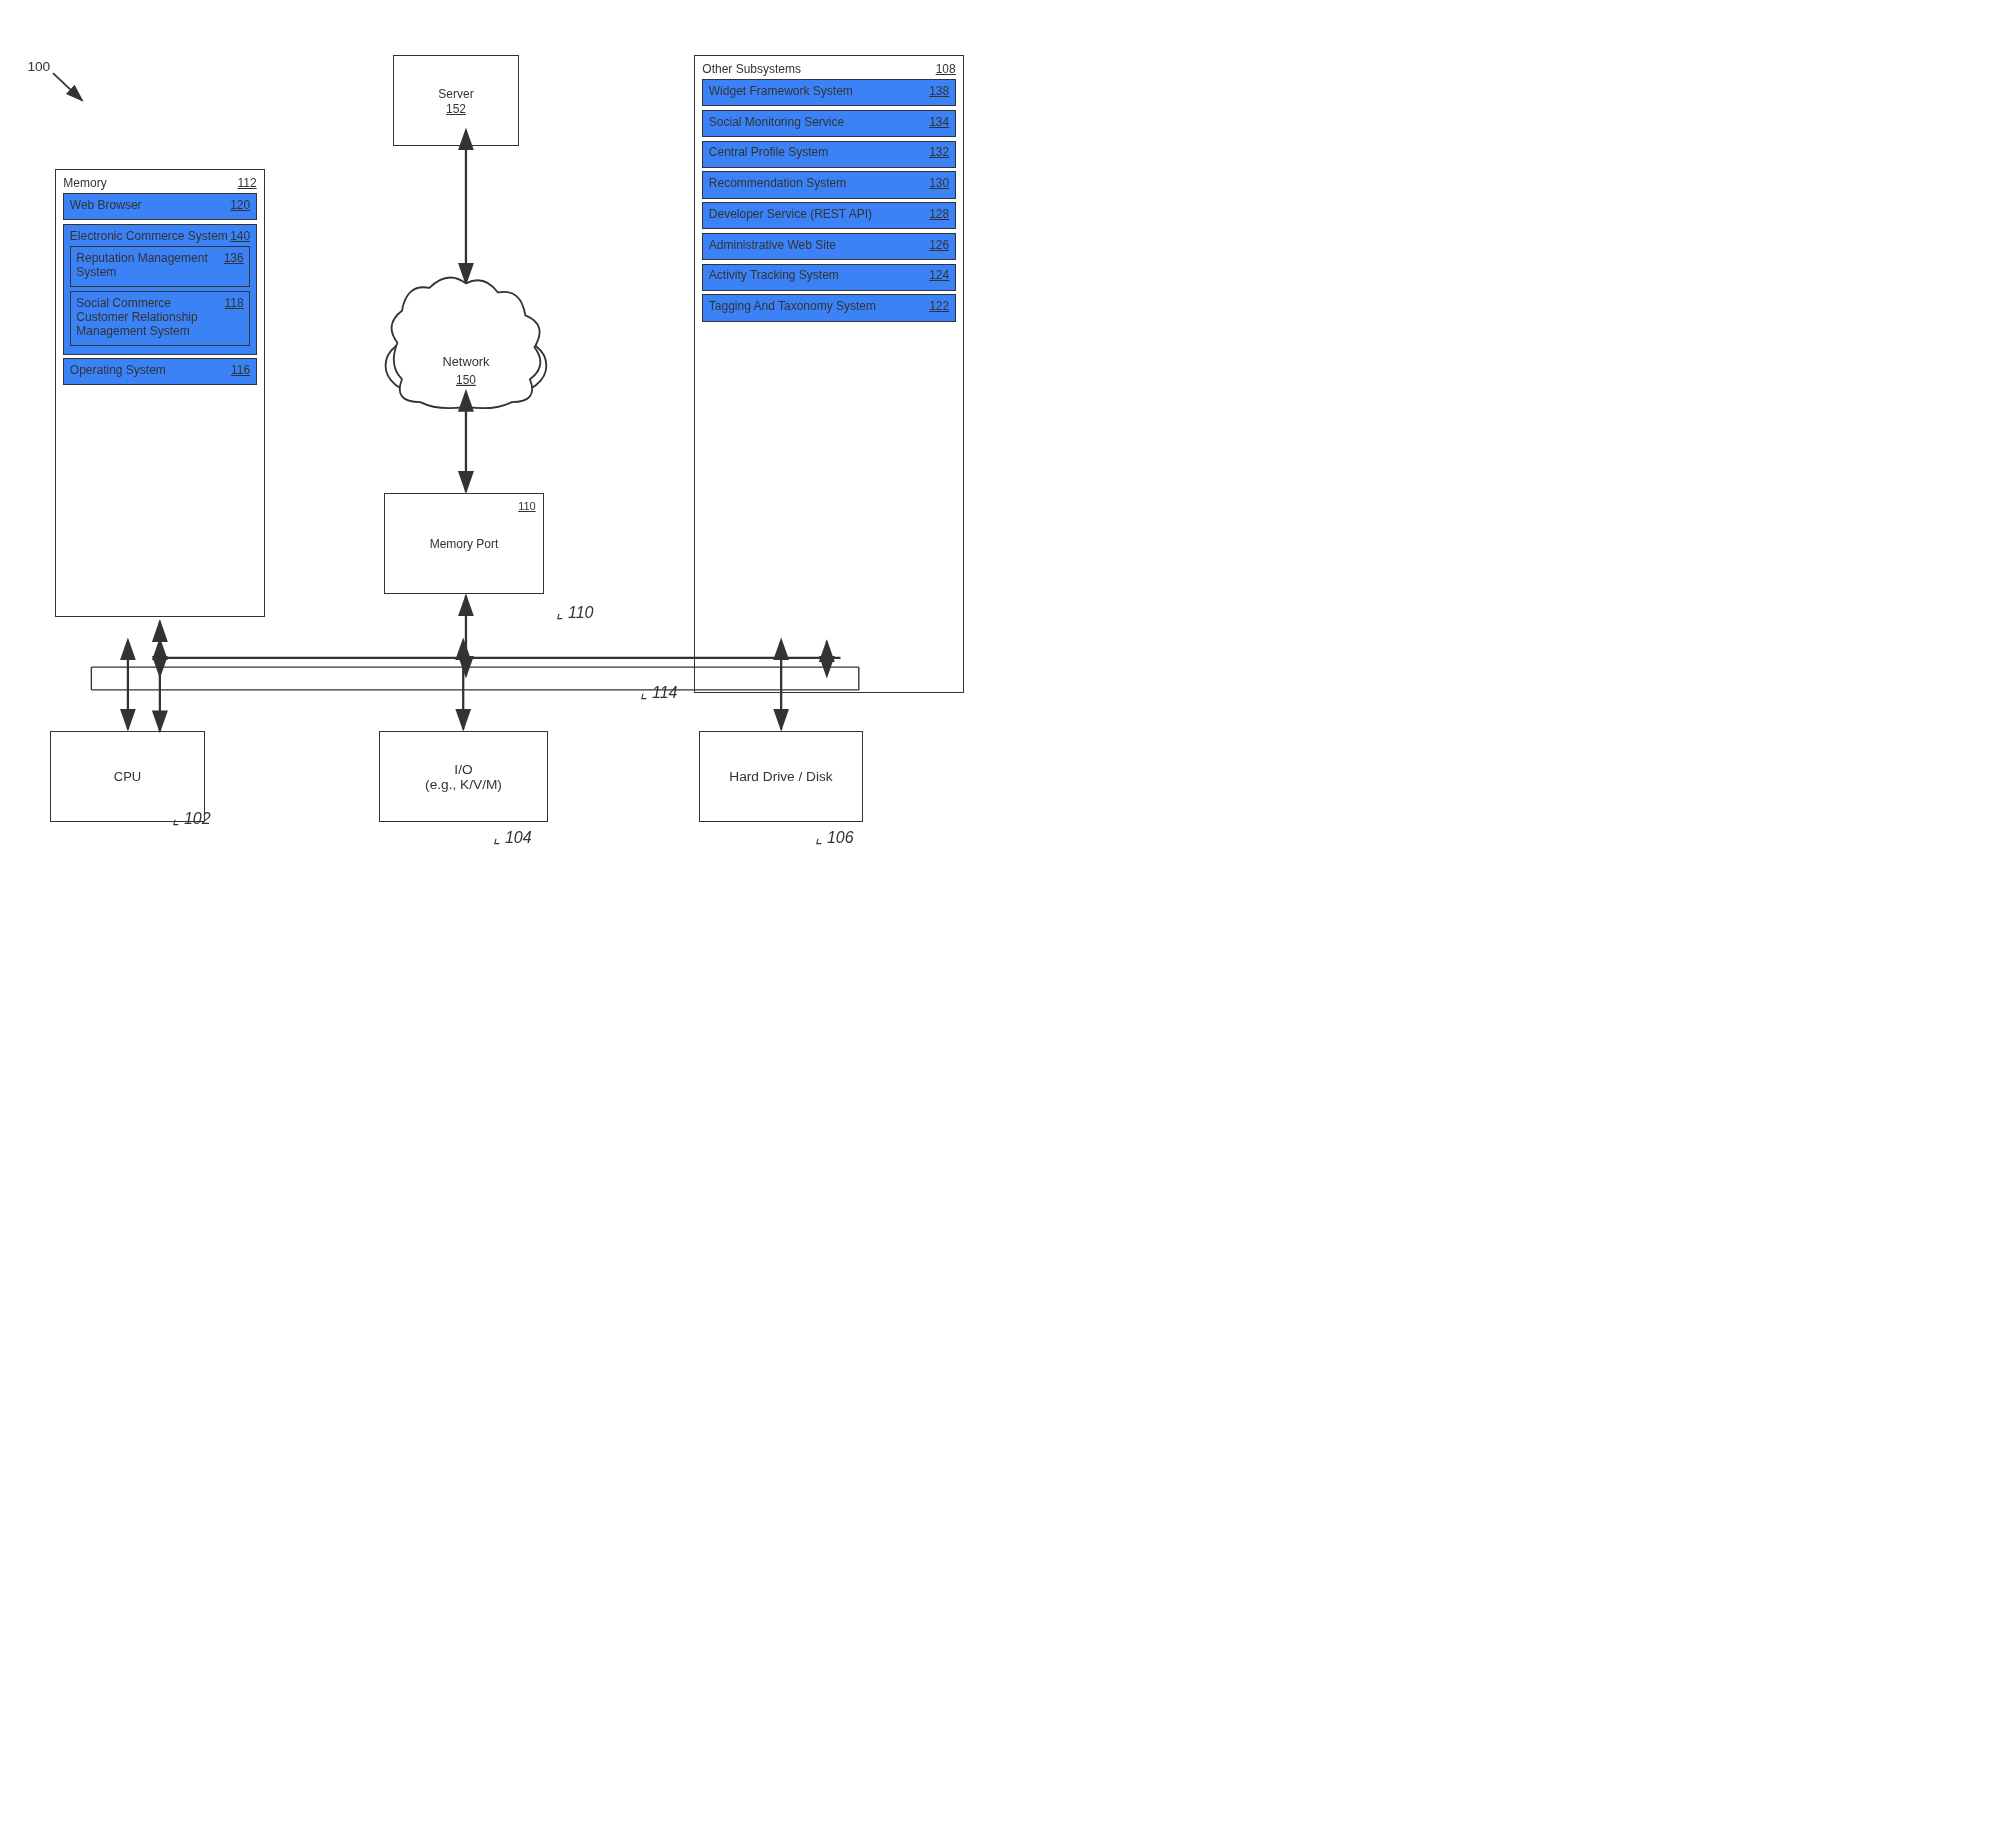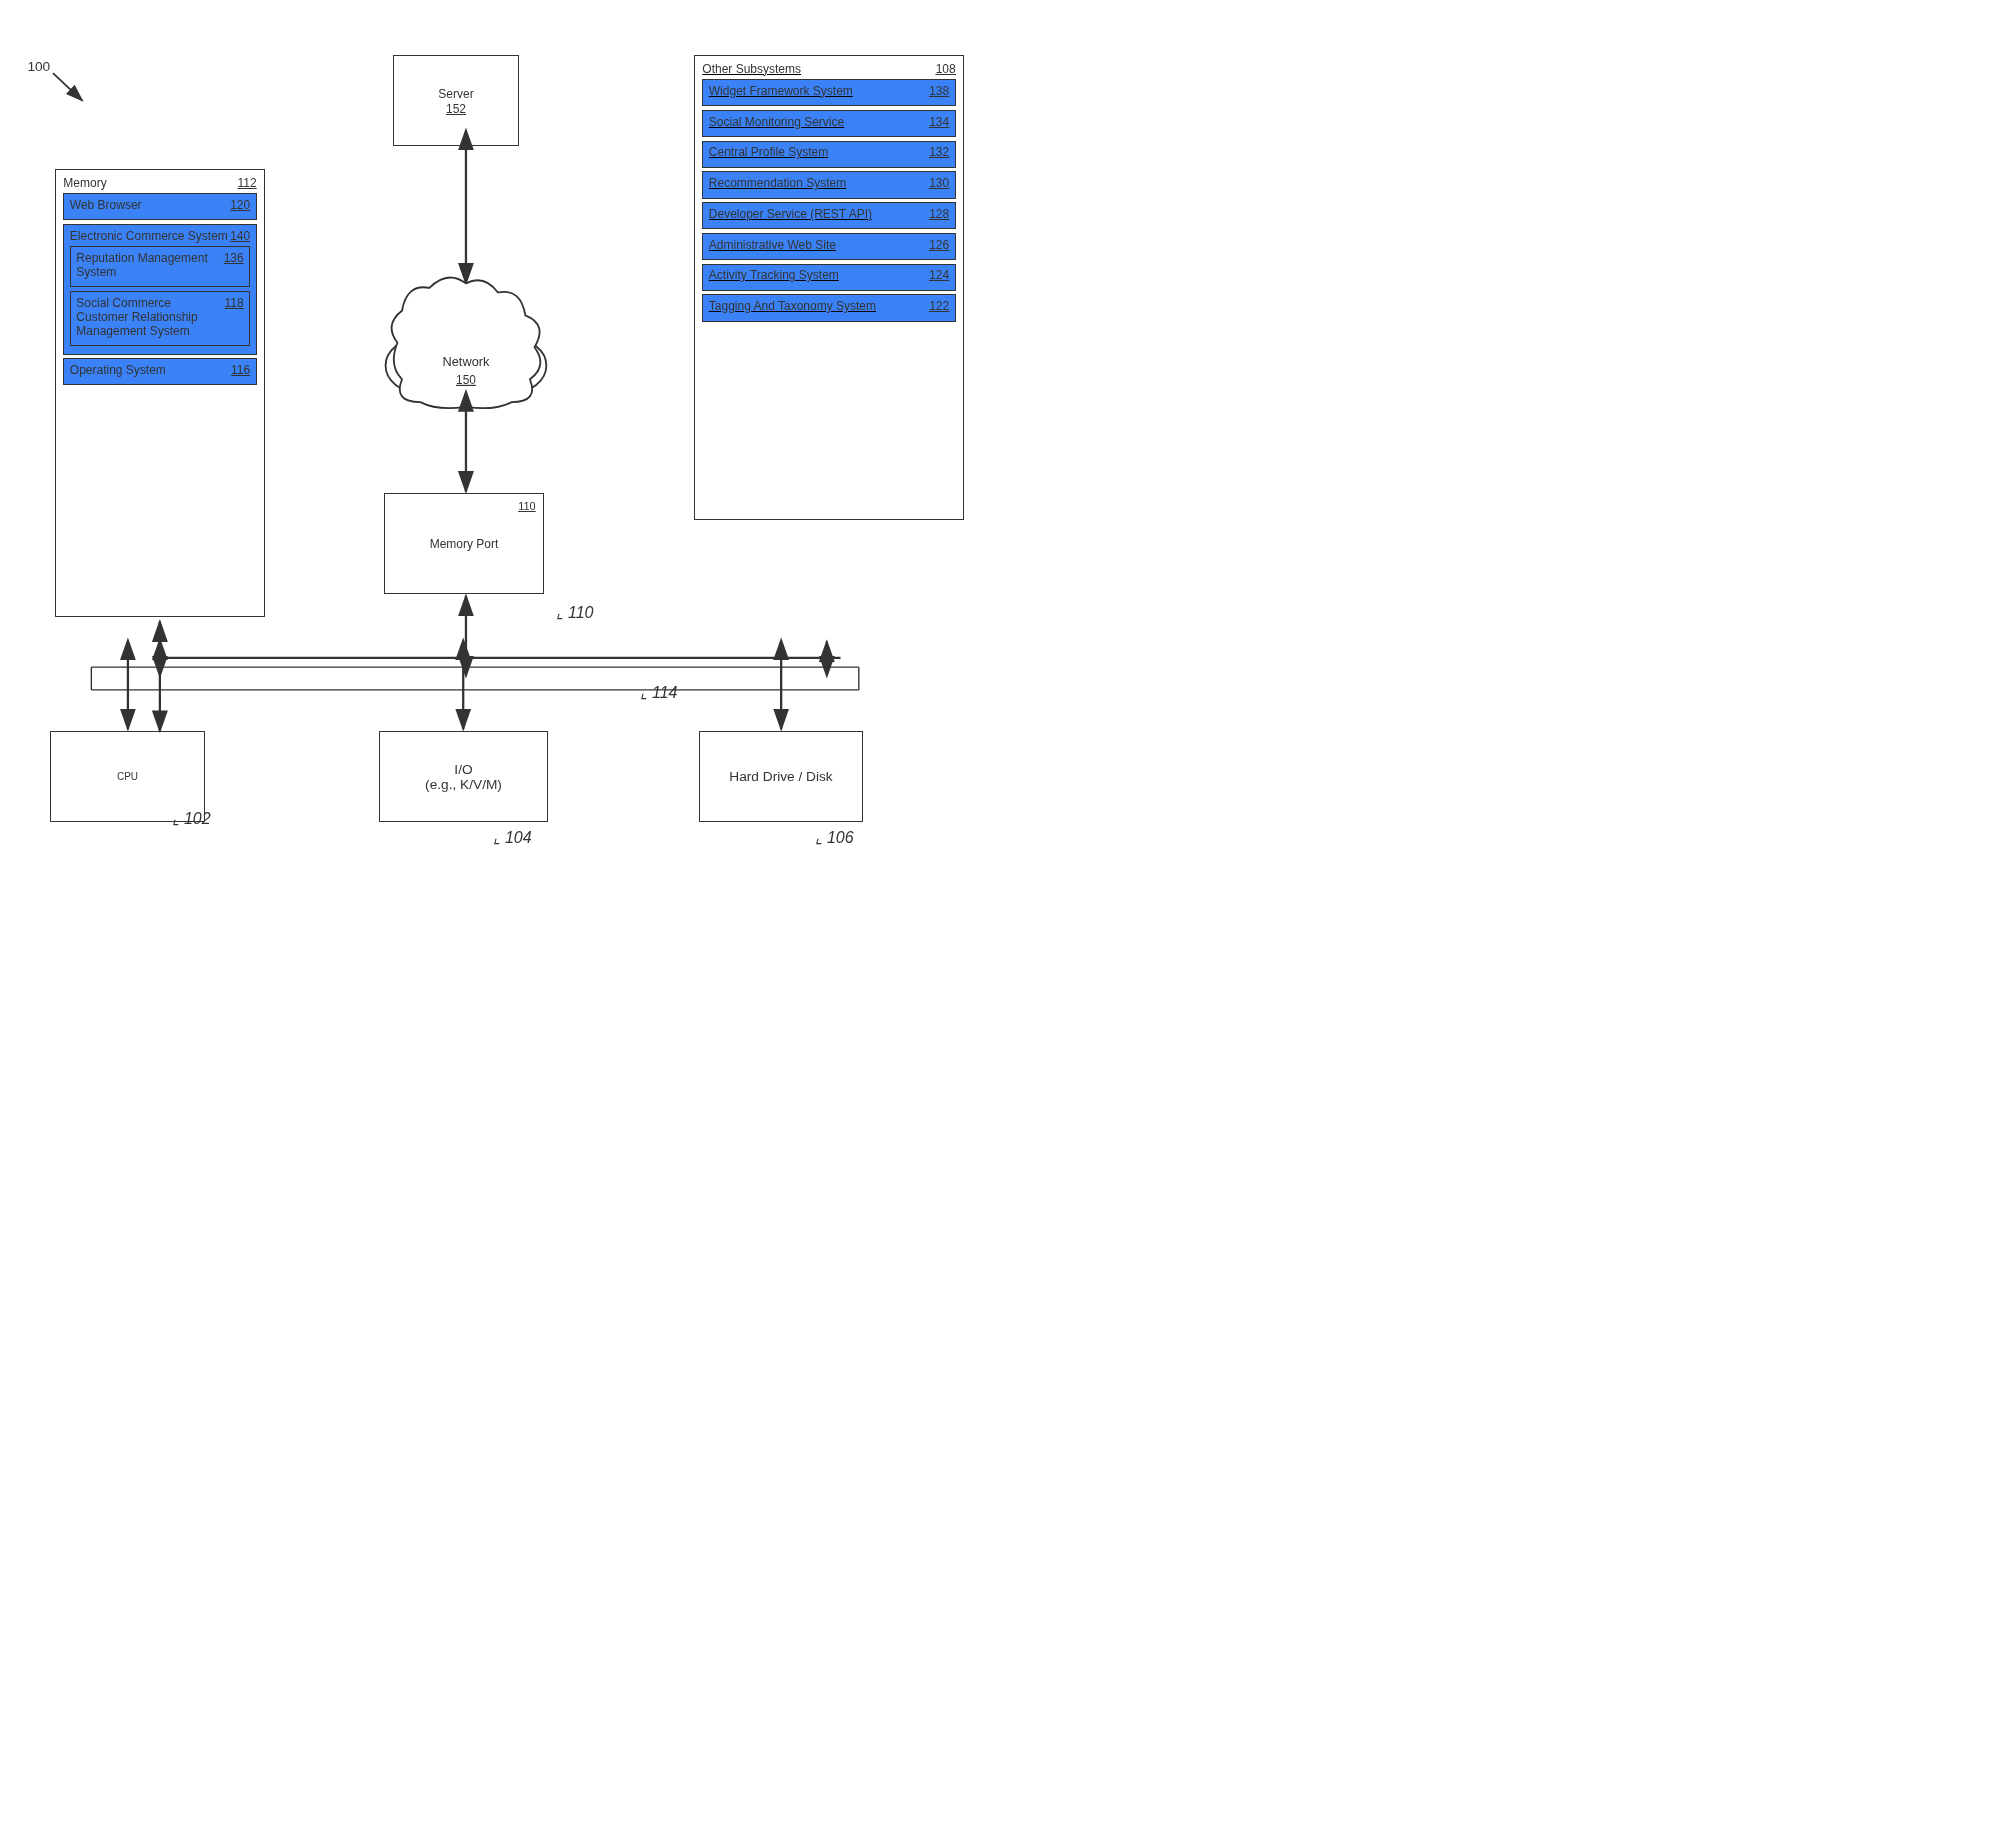--- a/index.html
+++ b/index.html
@@ -83,22 +83,21 @@
       flex-direction: column;
       align-items: center;
       justify-content: center;
       text-align: center;
     }
 
     
     #subsystems-box {
       left: 694px; top: 55px;
       width: 270px;
-      height: 465px;
-      text-decoration: underline;
+      height: 638px;
     }
 
     
     #cpu-box {
       left: 50px; top: 731px;
       width: 155px;
       height: 91px;
       display: flex;
       align-items: center;
       justify-content: center;
@@ -262,21 +261,21 @@
     </div>
     <div class="inner-box">
       <div class="box-header">
         <span class="box-label">Tagging And Taxonomy System</span>
         <span class="box-num">122</span>
       </div>
     </div>
   </div>
 
   <div class="box" id="cpu-box">
-    <span class="box-label" style="font-size:10px;">CPU</span>
+    <span class="box-label" style="font-size:13px;">CPU</span>
   </div>
 
   <div class="box" id="harddrive-box">
     <span class="box-label" style="font-size:13.7px; text-align:center;">Hard Drive / Disk</span>
   </div>
 
   <div class="box" id="io-box">
     <span class="box-label" style="font-size:13.7px; white-space:pre-line; text-align:center;">I/O
 (e.g., K/V/M)</span>
   </div>

